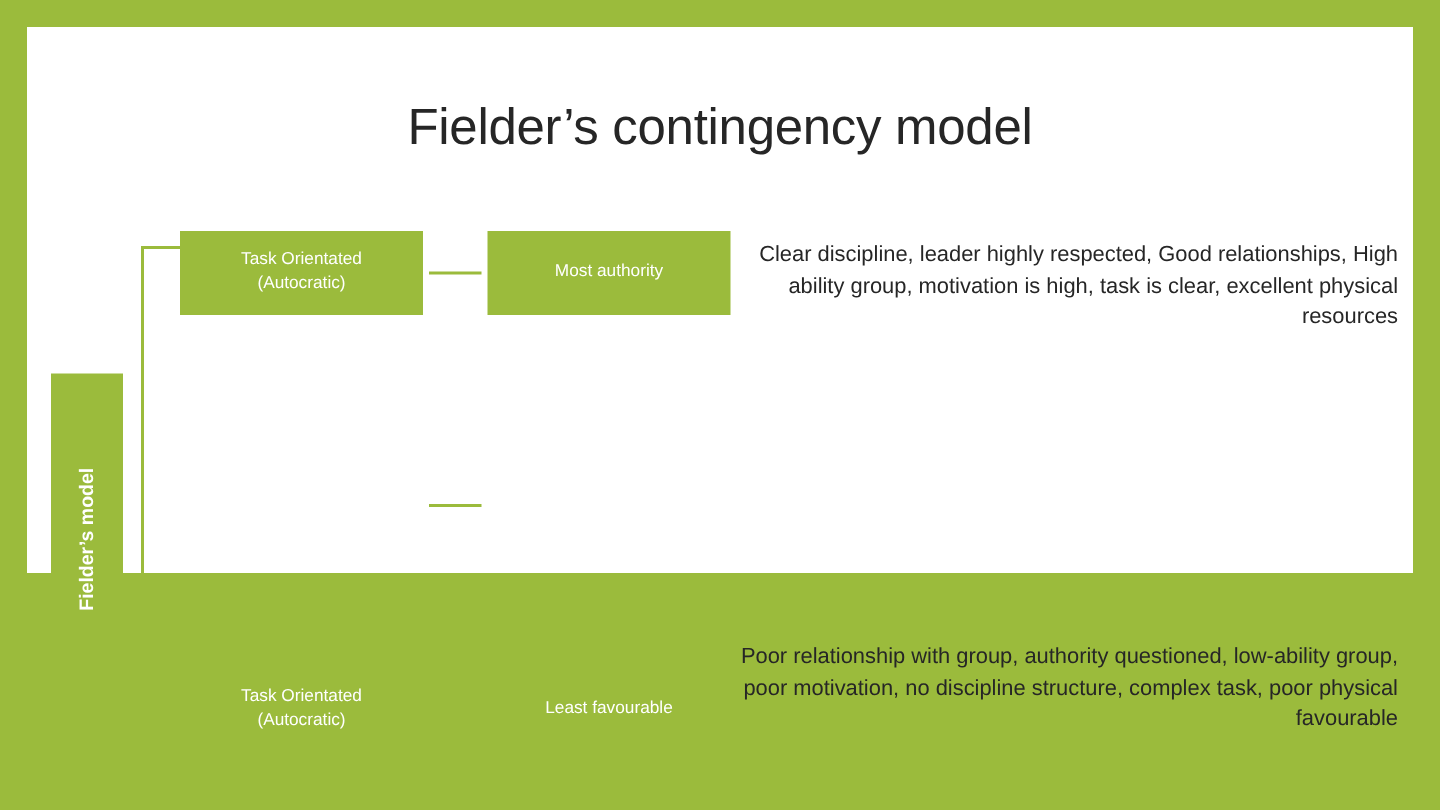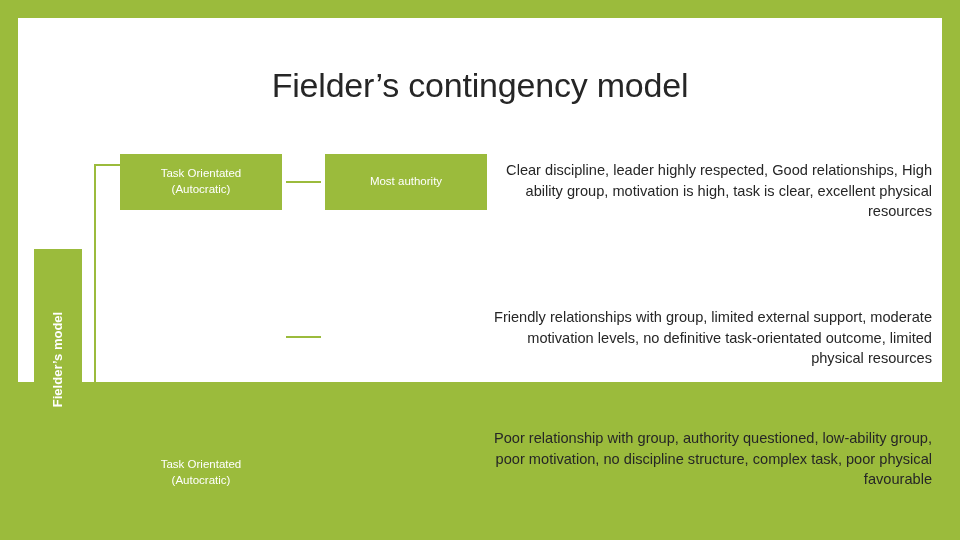--- a/index.html
+++ b/index.html
@@ -152,25 +152,25 @@
         <div>(Autocratic)</div>
       </div>
       <div class="connector"></div>
       <div class="box-style fav-box">Most authority</div>
     </div>
     <div class="desc" style="top:142px;">Clear discipline, leader highly respected, Good relationships, High ability group, motivation is high, task is clear, excellent physical resources</div>
 
     <div class="row" style="top:291px;">
       <div class="connector"></div>
     </div>
-    <div class="desc" style="top:289px;">Friendly relationships with group, limited external support, moderate motivation levels, no definitive task-orientated outcome, limited physical resources</div>
 
     <div class="row" style="top:427px;">
       <div class="box-style style-box">
         <div>Task Orientated</div>
         <div>(Autocratic)</div>
       </div>
       <div class="connector"></div>
+      <div class="box-style fav-box">Least favourable</div>
     </div>
     <div class="desc" style="top:410px;">Poor relationship with group,  authority questioned, low-ability group, poor motivation, no discipline structure, complex task, poor physical favourable</div>
 
   </div>
 </div>
 
 </body></html>

